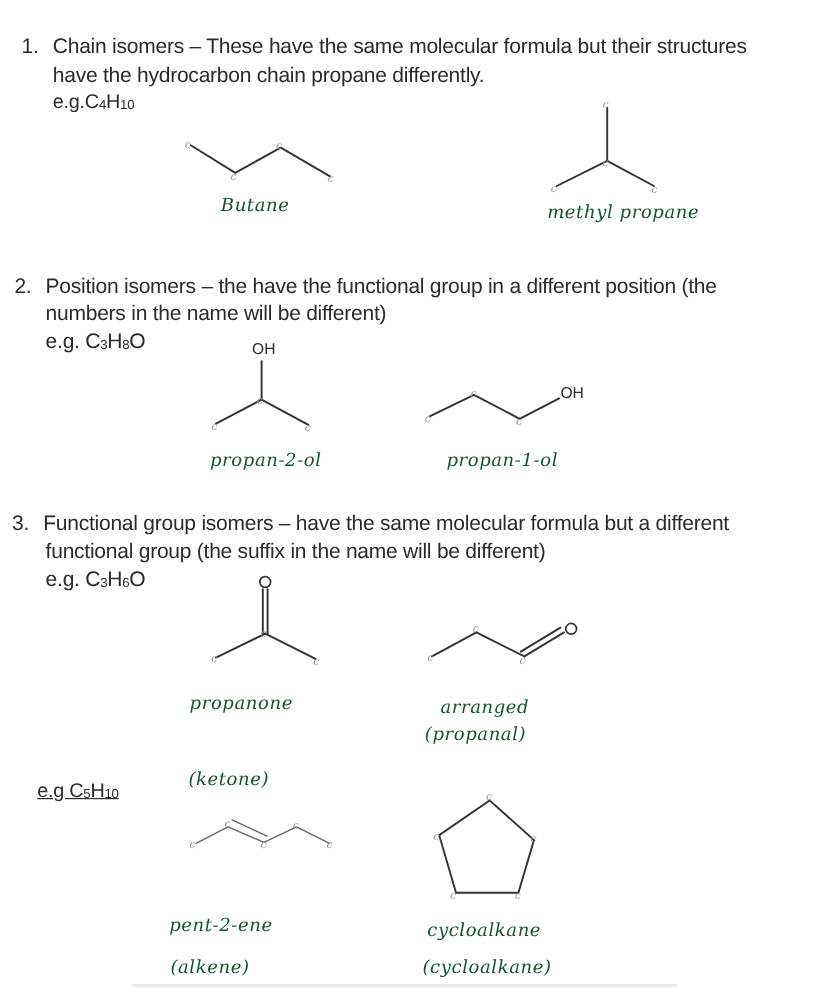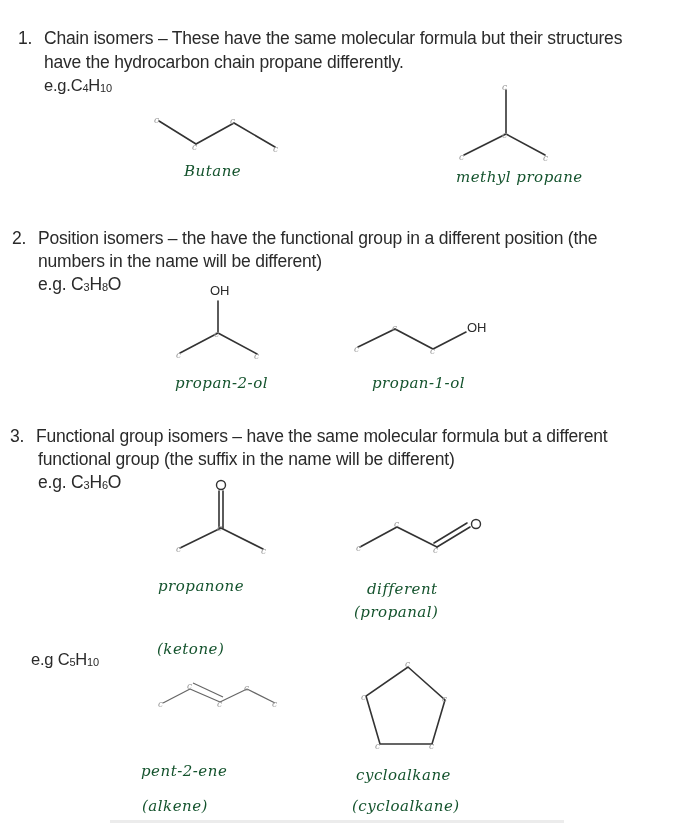--- a/index.html
+++ b/index.html
@@ -125,24 +125,24 @@
 
 <div class="abs para" style="left:10px; top:409px;">
   <span class="num">3.</span><span>Functional group isomers – have the same molecular formula but a different</span>
 </div>
 <div class="abs para" style="left:38px; top:432px;">functional group (the suffix in the name will be different)</div>
 <div class="abs para" style="left:38px; top:455px;">
   <span>e.g. C</span><span class="sub">3</span><span>H</span><span class="sub">6</span><span>O</span>
 </div>
 <div class="abs hand" style="left:158px; top:577px;">propanone</div>
 <div class="abs hand" style="left:157px; top:600px;margin-top:40px;">(ketone)</div>
-<div class="abs hand" style="left:367px; top:580px;">different</div>
+<div class="abs hand" style="left:367px; top:580px;">arranged</div>
 <div class="abs hand" style="left:354px; top:603px;">(propanal)</div>
 
-<div class="abs para" style="left:31px; top:632px; font-size:16.5px;">
+<div class="abs para" style="left:31px; top:632px; font-size:16.5px;text-decoration:underline;">
   <span>e.g C</span><span class="sub">5</span><span>H</span><span class="sub">10</span>
 </div>
 <div class="abs hand" style="left:141px; top:762px;">pent-2-ene</div>
 <div class="abs hand" style="left:142px; top:797px;">(alkene)</div>
 <div class="abs hand" style="left:356px; top:766px;">cycloalkane</div>
 <div class="abs hand" style="left:352px; top:797px;">(cycloalkane)</div>
 
 <div class="footer-line"></div>
 
 </body></html>

